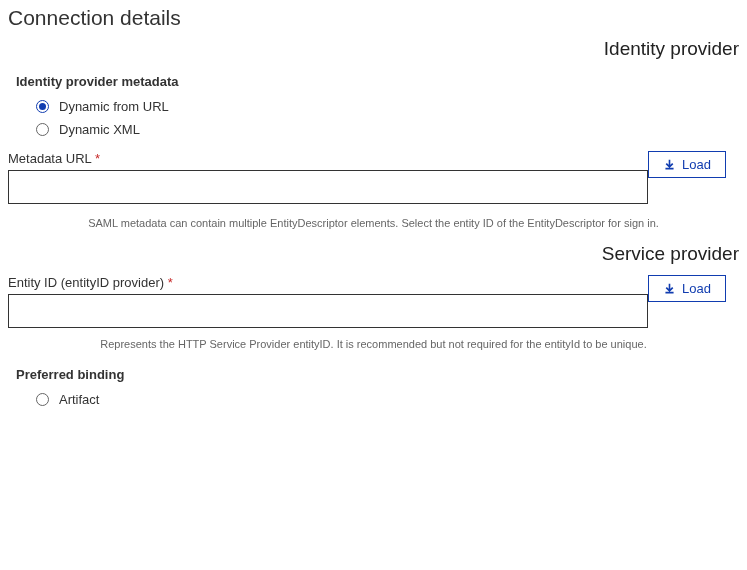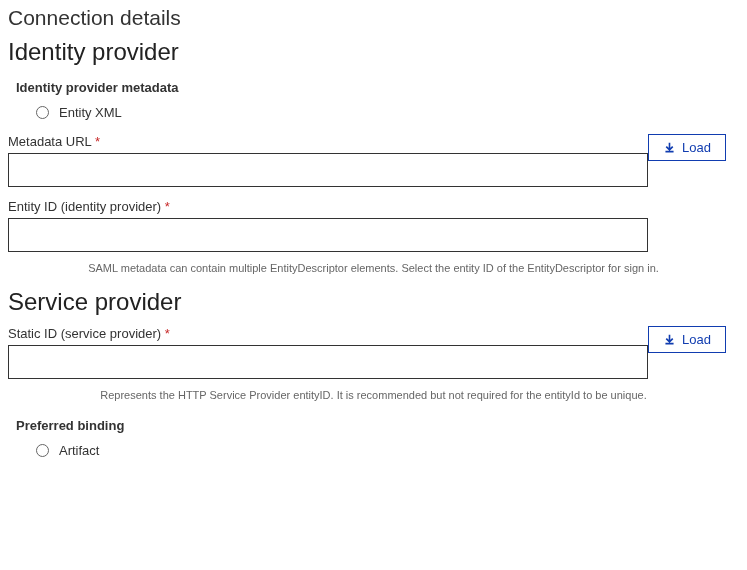--- a/index.html
+++ b/index.html
@@ -14,24 +14,25 @@
       width: 747px;
       padding: 6px 8px 10px 8px;
     }
     .page-title {
       font-size: 21px;
       font-weight: 400;
       color: #333;
       margin-bottom: 8px;
     }
     .section-title {
-      font-size: 24px;
+      font-size: 19px;
       font-weight: 400;
       color: #222;
       margin-bottom: 10px;
+      text-align: right;
     }
     .group-label {
       font-size: 13px;
       color: #333;
       margin: 14px 0 10px 8px;
       font-weight: bold;
     }
     .radio-group {
       margin-left: 28px;
       margin-bottom: 14px;
@@ -140,22 +141,26 @@
 <body>
 
 <h1 class="page-title">Connection details</h1>
 
 <h2 class="section-title">Identity provider</h2>
 
 <div class="group-label">Identity provider metadata</div>
 
 <div class="radio-group">
   <div class="radio-item">
+    <input type="radio" id="r-dyn" name="idp-metadata" checked="" style="">
+    <label for="r-dyn">Dynamic from URL</label>
+  </div>
+  <div class="radio-item">
     <input type="radio" id="r-stat" name="idp-metadata" style="">
-    <label for="r-stat">Entity XML</label>
+    <label for="r-stat">Dynamic XML</label>
   </div>
 </div>
 
 <div class="field-block">
   <div class="field-row">
     <div class="field-main">
       <label class="field-label">
         <span>Metadata URL</span>
         <span class="required">*</span>
       </label>
@@ -164,39 +169,30 @@
     <button class="load-btn">
       <svg viewBox="0 0 16 16">
         <path d="M8 2 L8 10 M4 7 L8 11 L12 7 M3 13 L13 13"></path>
       </svg>
       <span>Load</span>
     </button>
   </div>
 </div>
 
 <div class="field-block">
-  <div class="field-row">
-    <div class="field-main">
-      <label class="field-label">
-        <span>Entity ID (identity provider)</span>
-        <span class="required">*</span>
-      </label>
-      <input type="text" class="text-input" value="" style="">
-    </div>
-  </div>
   <div class="help-text">SAML metadata can contain multiple EntityDescriptor elements. Select the entity ID of the EntityDescriptor for sign in.</div>
 </div>
 
 <h2 class="section-title">Service provider</h2>
 
 <div class="field-block">
   <div class="field-row">
     <div class="field-main">
       <label class="field-label">
-        <span>Static ID (service provider)</span>
+        <span>Entity ID (entityID provider)</span>
         <span class="required">*</span>
       </label>
       <input type="text" class="text-input" value="" style="">
     </div>
     <button class="load-btn">
       <svg viewBox="0 0 16 16">
         <path d="M8 2 L8 10 M4 7 L8 11 L12 7 M3 13 L13 13"></path>
       </svg>
       <span>Load</span>
     </button>

